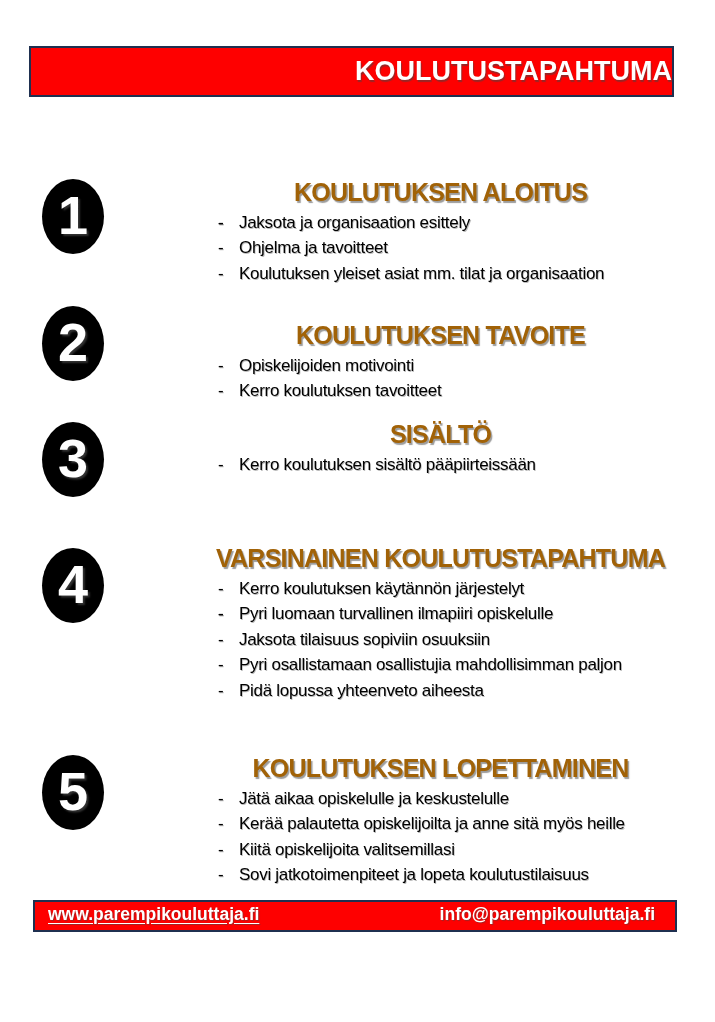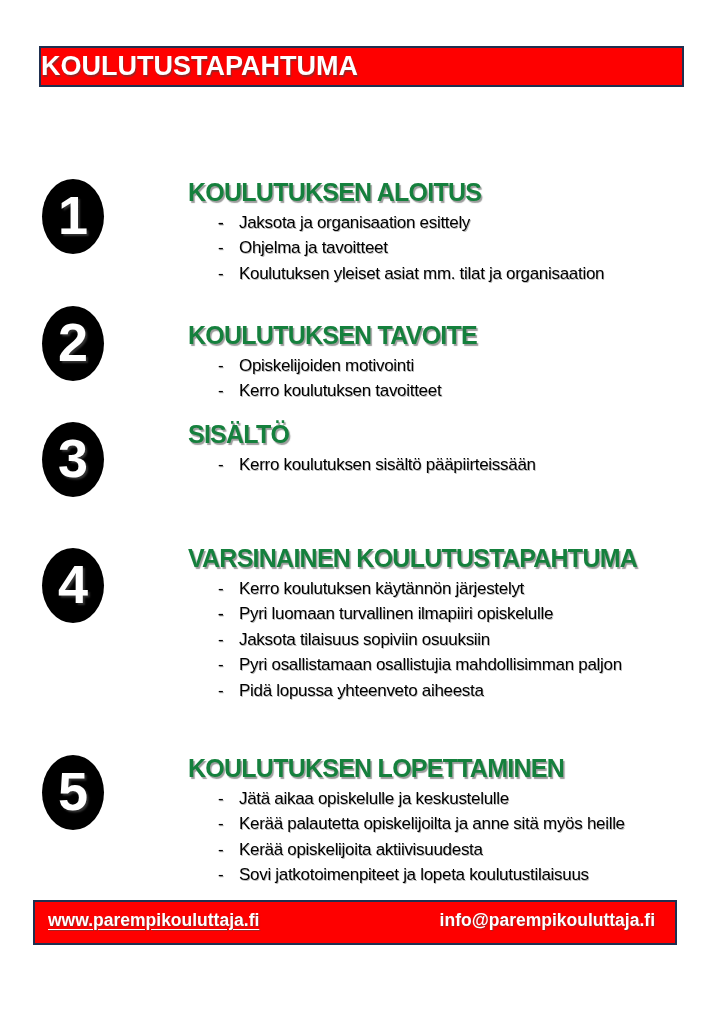--- a/index.html
+++ b/index.html
@@ -4,49 +4,50 @@
 <style>
   html, body { margin:0; padding:0; background:#ffffff; }
   .page {
     position:relative; width:715px; height:1022px; background:#ffffff;
     font-family:"Liberation Sans", sans-serif; overflow:hidden;
   }
   .bar {
     position:absolute; background:#FE0000; border:2px solid #1F3050;
     box-sizing:border-box; display:flex; align-items:center;
   }
-  .header-bar { left:39px; top:46px; width:645px; height:41px; justify-content:flex-start; }
+  .header-bar { left:29px; top:46px; width:645px; height:51px; justify-content:flex-end; }
   .header-title {
     color:#ffffff; font-weight:bold; font-size:27px;
     text-shadow:1px 1.5px 1px rgba(70,70,70,.55); white-space:nowrap;
   }
   .footer-bar {
-    left:33px; top:900px; width:644px; height:45px;
+    left:33px; top:900px; width:644px; height:32px;
     justify-content:space-between; padding:0 20px 4px 13px;
   }
   .footer-text {
     color:#ffffff; font-weight:bold; font-size:17.5px; white-space:nowrap;
     text-shadow:1px 1px 1px rgba(70,70,70,.5);
   }
   .footer-link { text-decoration:underline; text-underline-offset:3px; cursor:pointer; }
   .section { position:absolute; left:0; width:715px; }
   .num-circle {
     position:absolute; left:42px; width:62px; height:75px;
     background:#000000; border-radius:50%;
     display:flex; align-items:center; justify-content:center;
   }
   .num-circle span {
     color:#ffffff; font-weight:bold; font-size:54px; line-height:1;
     padding-bottom:3px; text-shadow:2px 2px 2px rgba(110,110,110,.45);
   }
   .section-content { position:absolute; left:188px; width:505px; }
   .section-heading {
-    margin:0 0 3px 0; color:#15803d; font-weight:bold; font-size:25px;
+    margin:0 0 3px 0; color:#a16207; font-weight:bold; font-size:25px;
     line-height:30px; letter-spacing:-0.75px; white-space:nowrap;
     text-shadow:1.5px 1.5px 1px rgba(90,90,90,.6);
+    text-align:center;
   }
   .bullet {
     position:relative; padding-left:51px; color:#000000;
     font-size:17px; line-height:25.4px; letter-spacing:-0.3px; white-space:nowrap;
     text-shadow:0.8px 0.8px 0.6px rgba(120,120,120,.5);
   }
   .bullet .dash { position:absolute; left:30px; }
 </style>
 </head>
 <body>
@@ -104,21 +105,21 @@
         </div>
       </div>
       <div class="section" style="top: 753px;">
         <div class="num-circle" style="top: 2px;">
           <span>5</span>
         </div>
         <div class="section-content">
           <h2 class="section-heading">KOULUTUKSEN LOPETTAMINEN</h2>
           <div class="bullet"><span class="dash">-</span><span>Jätä aikaa opiskelulle ja keskustelulle</span></div>
           <div class="bullet"><span class="dash">-</span><span>Kerää palautetta opiskelijoilta ja anne sitä myös heille</span></div>
-          <div class="bullet"><span class="dash">-</span><span>Kerää opiskelijoita aktiivisuudesta</span></div>
+          <div class="bullet"><span class="dash">-</span><span>Kiitä opiskelijoita valitsemillasi</span></div>
           <div class="bullet"><span class="dash">-</span><span>Sovi jatkotoimenpiteet ja lopeta koulutustilaisuus</span></div>
         </div>
       </div>
     </div>
 
   <div class="bar footer-bar">
     <span class="footer-text footer-link">www.parempikouluttaja.fi</span>
     <span class="footer-text">info@parempikouluttaja.fi</span>
   </div>
 

